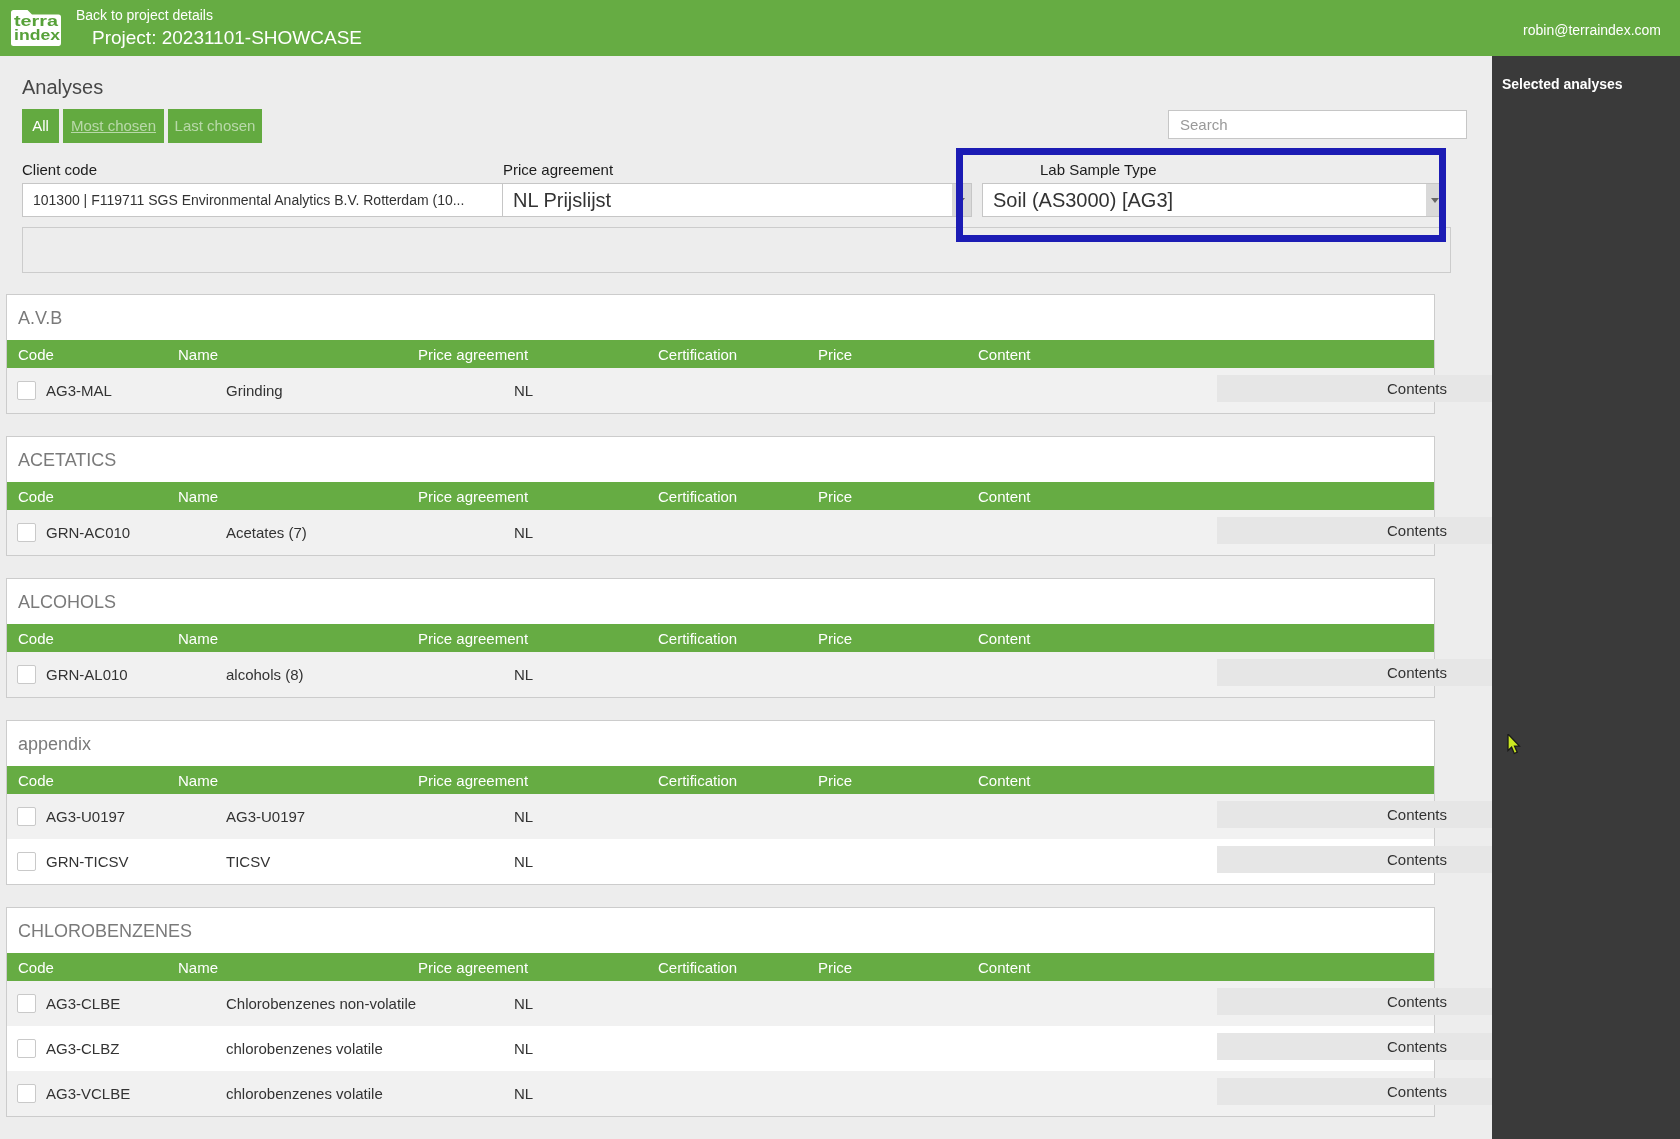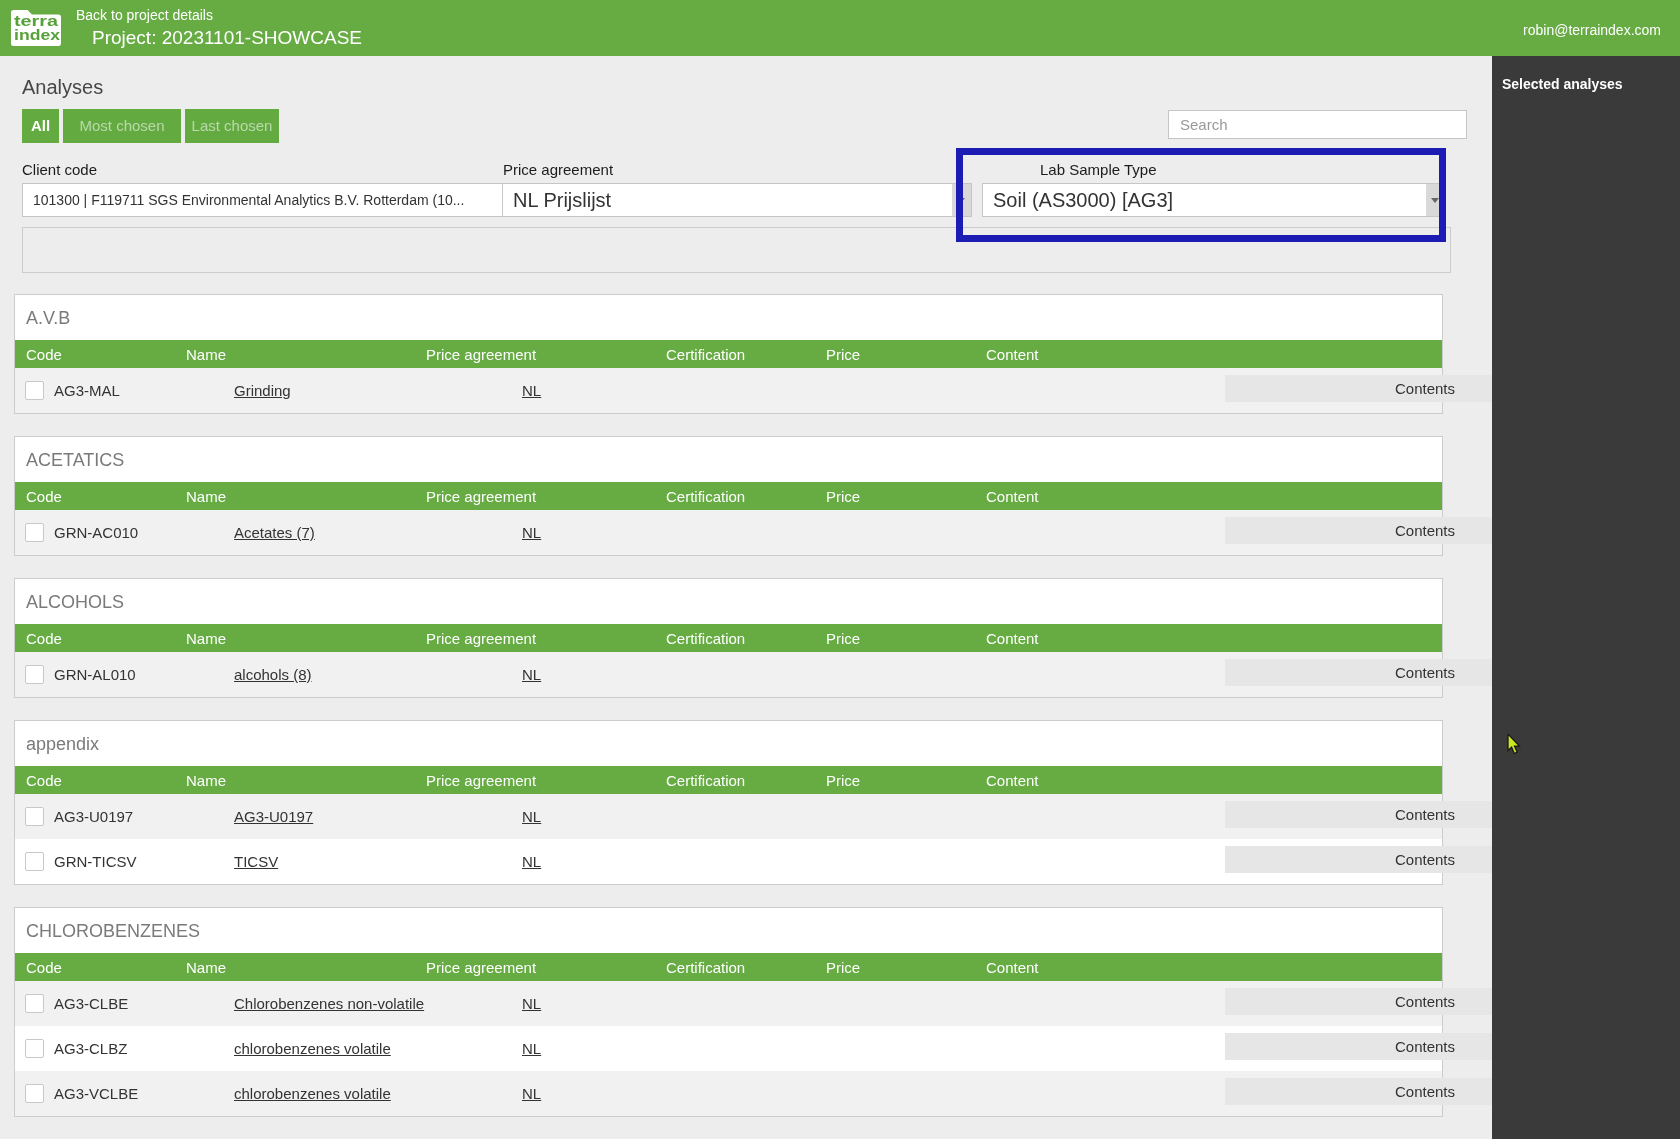--- a/index.html
+++ b/index.html
@@ -7,39 +7,39 @@
 .topbar { position:absolute; left:0; top:0; width:1680px; height:56px; background:#66ac43; z-index:5; }
 .logo { position:absolute; left:11px; top:10px; }
 .back { position:absolute; left:76px; top:7px; color:#fff; font-size:14px; }
 .proj { position:absolute; left:92px; top:27px; color:#fff; font-size:19px; }
 .email { position:absolute; right:19px; top:22px; color:#fff; font-size:14px; }
 .sidebar { position:absolute; left:1492px; top:56px; width:188px; height:1113px; background:#3a3a3a; z-index:4; }
 .selhead { margin:20px 0 0 10px; color:#fff; font-weight:bold; font-size:14px; }
 .h1 { position:absolute; left:22px; top:76px; font-size:20px; color:#474747; font-weight:normal; }
 .tabs { position:absolute; left:22px; top:109px; display:flex; }
 .tab { height:34px; background:#63aa40; color:rgba(255,255,255,0.55); font-size:15px; line-height:34px; text-align:center; margin-right:4px; }
-.tab.active { color:#fff; font-weight:bold; }
+.tab.active { color:#fff; font-weight:normal; }
 .lbl { position:absolute; top:161px; font-size:15px; color:#1c1c1c; }
 .sel { position:absolute; top:183px; height:34px; background:#fff; border:1px solid #c6c6c6; font-size:20px; color:#333; line-height:32px; padding-left:10px; white-space:nowrap; overflow:hidden; }
 .selarrow { position:absolute; right:0; top:0; width:19px; height:32px; background:#d9d9d9; }
 .selarrow:after { content:""; position:absolute; left:5px; top:14px; border-left:4px solid transparent; border-right:4px solid transparent; border-top:5px solid #666; }
 .bluebox { position:absolute; left:956px; top:148px; width:490px; height:94px; border:7px solid #1c1cb4; z-index:3; }
 .search { position:absolute; left:1152px; top:110px; width:299px; height:29px; background:#fff; border:1px solid #c6c6c6; font-size:15px; color:#999; line-height:27px; padding-left:11px;margin-left:16px; }
 .panel { position:absolute; left:22px; top:227px; width:1429px; height:46px; border:1px solid #ccc; }
-.cards { position:absolute; left:14px; top:294px; width:1429px; }
+.cards { position:absolute; left:6px; top:294px; width:1429px; }
 .card { background:#fff; border:1px solid #ccc; margin-bottom:22px; }
 .ctitle { height:45px; font-size:18px; color:#7a7a7a; padding:13px 0 0 11px; }
 .thead { height:28px; background:#66ac43; display:flex; color:#fff; font-size:15px; }
 .thead div { line-height:30px; padding-left:11px; }
 .c1 { width:160px; } .c2 { width:240px; } .c3 { width:240px; } .c4 { width:160px; } .c5 { width:160px; } .c6 { flex:1; }
 .row { height:45px; display:flex; font-size:15px; color:#333; background:#fff;gap:48px; }
 .row.odd { background:#f1f1f1; }
 .row .c1 { display:flex; align-items:center; padding-left:10px; }
 .cb { width:19px; height:19px; background:#fff; border:1px solid #c9c9c9; border-radius:2px; margin-right:10px; flex:none; }
-.row .c2, .row .c3 { line-height:45px; padding-left:11px;text-decoration:underline; }
+.row .c2, .row .c3 { line-height:45px; padding-left:11px; }
 .row .c6 { position:relative; }
 .btn { position:absolute; left:10px; top:7px; width:400px; height:27px; background:#e6e6e6; color:#333; font-size:15px; line-height:27px; text-align:center; }
 .cursor { position:absolute; left:1507px; top:734px; z-index:6; }
 </style>
 </head>
 <body>
 <div class="topbar">
   <svg class="logo" width="50" height="36" viewBox="0 0 50 36">
     <path d="M2.5,0 H16.5 L21,4.5 H47.5 Q50,4.5 50,7 V33 Q50,36 47.5,36 H2.5 Q0,36 0,33.5 V2.5 Q0,0 2.5,0 Z" fill="#ffffff"></path>
     <text x="3" y="15.5" font-size="14" font-weight="bold" fill="#57a13a" textLength="44" lengthAdjust="spacingAndGlyphs">terra</text>
@@ -48,21 +48,21 @@
   <div class="back">Back to project details</div>
   <div class="proj">Project: 20231101-SHOWCASE</div>
   <div class="email">robin@terraindex.com</div>
 </div>
 <div class="sidebar">
   <div class="selhead">Selected analyses</div>
 </div>
 <div class="h1">Analyses</div>
 <div class="tabs">
   <div class="tab active" style="width:37px;">All</div>
-  <div class="tab" style="width:118px;">Most chosen</div>
+  <div class="tab" style="width:101px;text-decoration:underline;">Most chosen</div>
   <div class="tab" style="width:94px;">Last chosen</div>
 </div>
 <div class="lbl" style="left:22px;">Client code</div>
 <div class="lbl" style="left:503px;">Price agreement</div>
 <div class="lbl" style="left:1000px;margin-left:40px;">Lab Sample Type</div>
 <div class="sel" style="left:22px; width:532px; font-size:14px;">101300 | F119711 SGS Environmental Analytics B.V. Rotterdam (10...<span class="selarrow"></span></div>
 <div class="sel" style="left:502px; width:470px;">NL Prijslijst<span class="selarrow"></span></div>
 <div class="sel" style="left:982px; width:464px;">Soil (AS3000) [AG3]<span class="selarrow"></span></div>
 <div class="bluebox"></div>
 <div class="search">Search</div>

